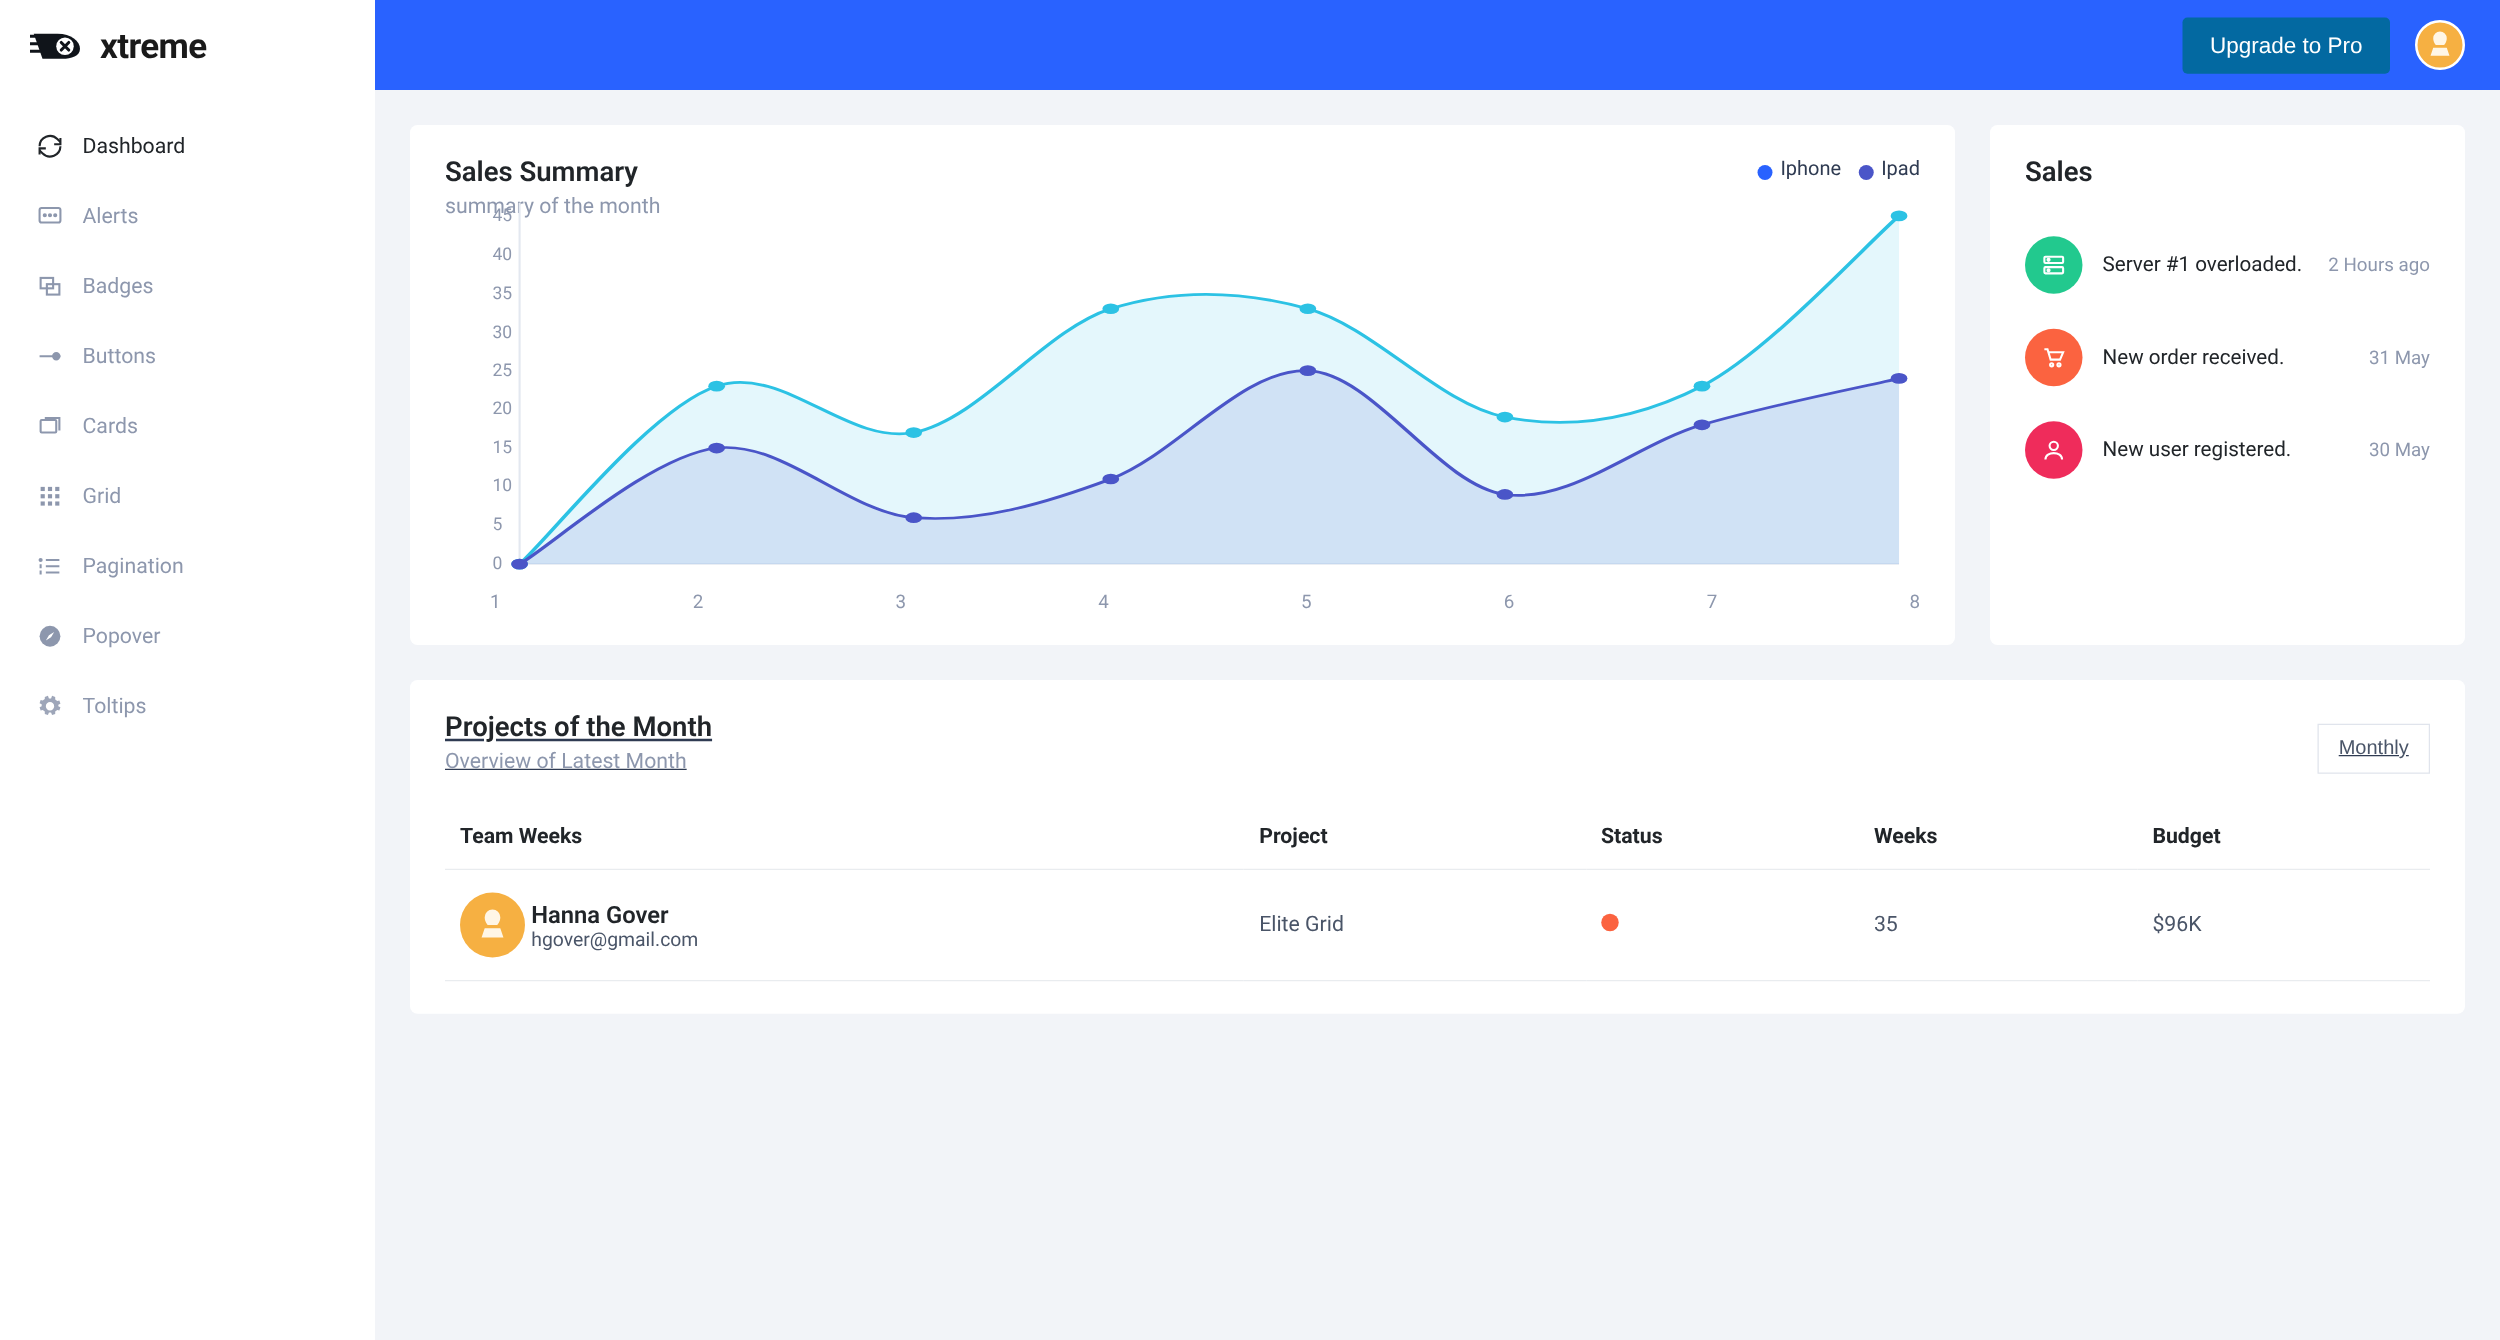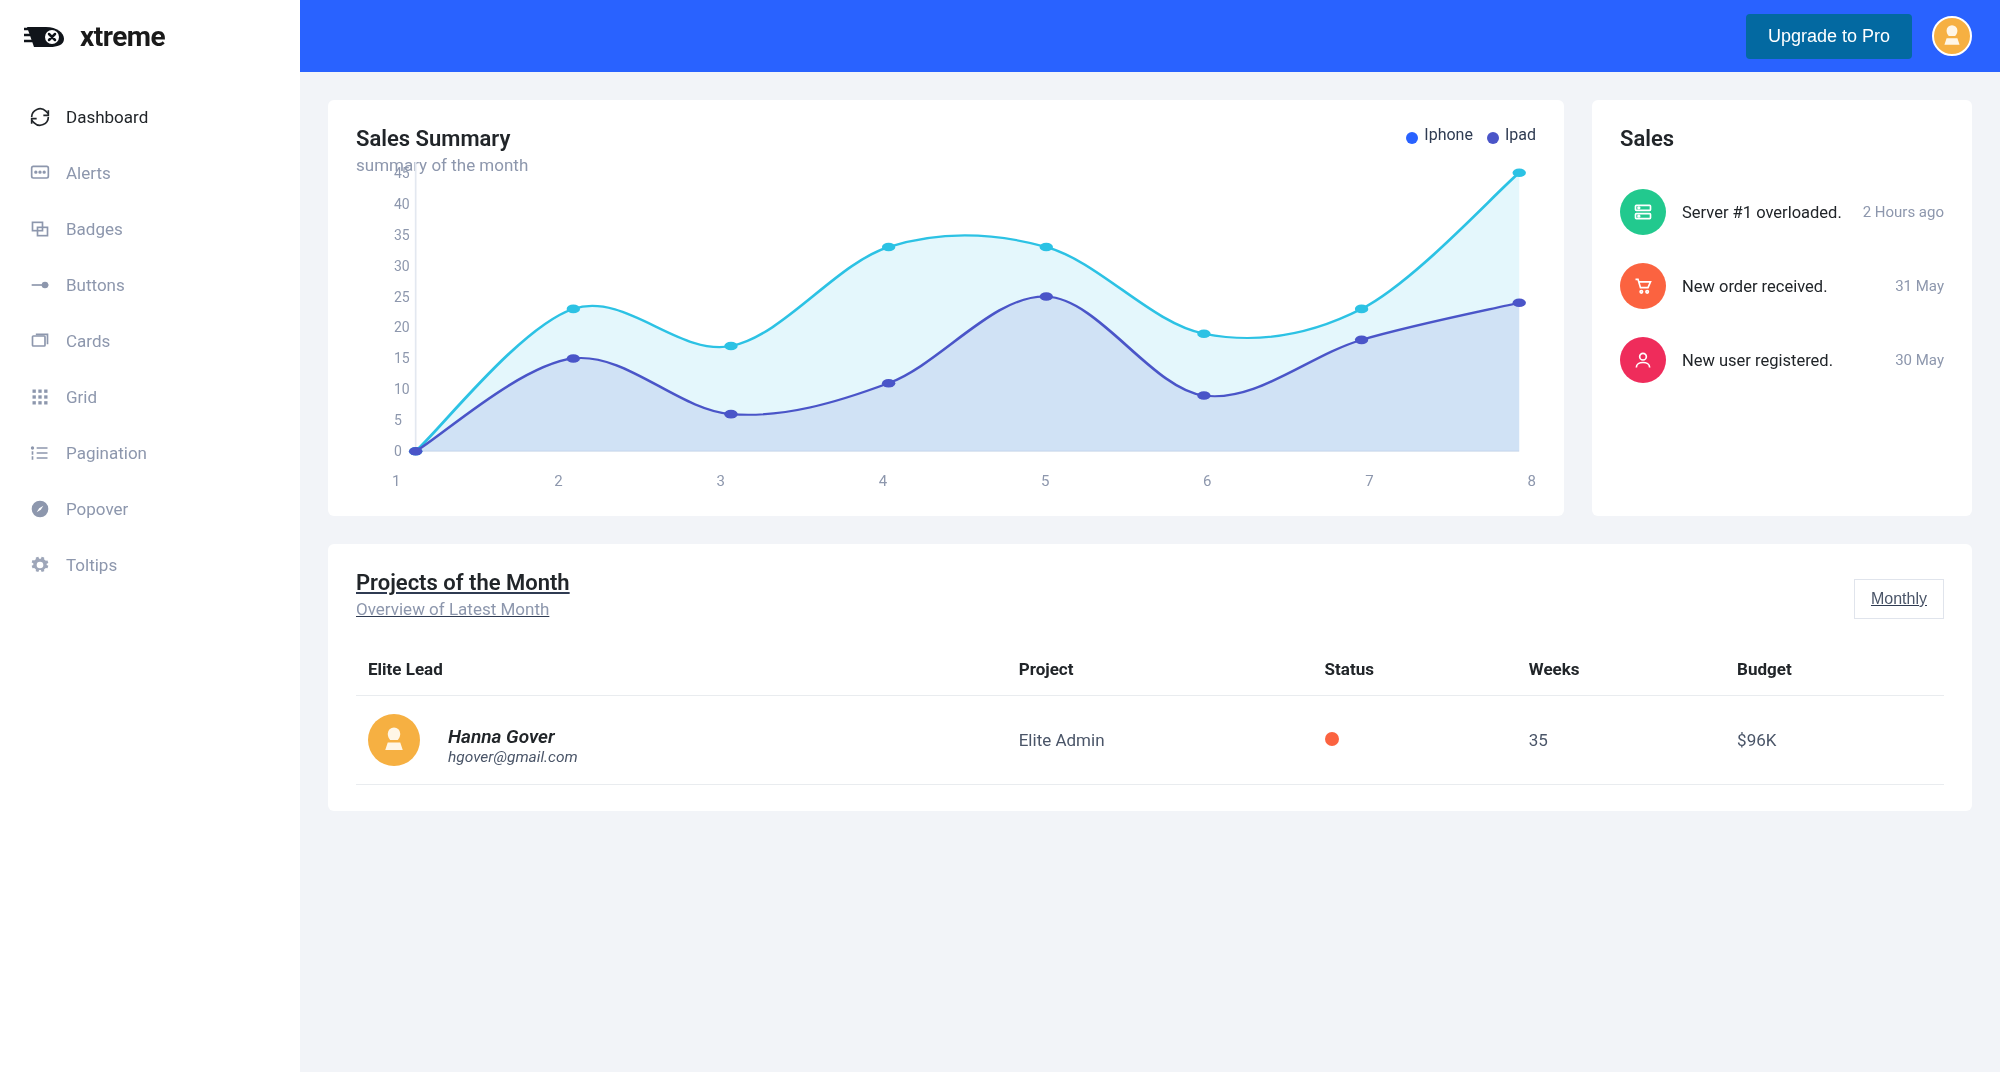--- a/index.html
+++ b/index.html
@@ -33,21 +33,21 @@
 .feed-item { display:flex; align-items:center; gap:16px; padding:14px 0; }
 .feed-icon { width:46px; height:46px; border-radius:50%; display:flex; align-items:center; justify-content:center; color:#fff; flex-shrink:0; }
 .feed-text { flex:1; font-size:16.5px; color:#212529; }
 .feed-time { font-size:15px; color:#8d97ad; white-space:nowrap; }
 .projects-card { }
 .projects-head { display:flex; justify-content:space-between; align-items:flex-end;text-decoration:underline; }
 .dropdown-btn { border:1px solid #e0e4ec; background:#fff; padding:10px 16px; font-size:16px; border-radius:0; cursor:pointer; color:#4a5568; }
 table { width:100%; border-collapse:collapse; margin-top:24px; }
 th { text-align:left; font-size:17px; font-weight:700; color:#212529; padding:16px 12px; border-bottom:1px solid #e9ecef; }
 td { font-size:17px; color:#4a5568; padding:18px 12px; border-bottom:1px solid #e9ecef; vertical-align:middle; }
-.lead-cell { display:flex; align-items:flex-end; gap:28px;font-style:italic; }
+.lead-cell { display:flex; align-items:center; gap:5px; }
 .lead-avatar { width:52px; height:52px; border-radius:50%; background:#f6b042; display:flex; align-items:center; justify-content:center; }
 .lead-name { font-size:19px; font-weight:600; color:#212529; }
 .lead-email { font-size:15.5px; color:#4a5568; }
 .status-dot { width:14px; height:14px; border-radius:50%; display:inline-block; }
 </style>
 </head>
 <body>
 
 <aside class="sidebar">
   <div class="logo">
@@ -277,21 +277,21 @@
     <div class="projects-head">
       <div>
         <div class="card-title">Projects of the Month</div>
         <div class="card-sub">Overview of Latest Month</div>
       </div>
       <button class="dropdown-btn">Monthly</button>
     </div>
     <table>
       <thead>
         <tr>
-          <th>Elite Lead</th>
+          <th>Team Weeks</th>
           <th>Project</th>
           <th>Status</th>
           <th>Weeks</th>
           <th>Budget</th>
         </tr>
       </thead>
       <tbody id="projects-body">
           <tr>
             <td>
               <div class="lead-cell">
@@ -299,21 +299,21 @@
                   <svg width="30" height="30" viewBox="0 0 24 24" fill="#fff6e6">
                     <path d="M12 2a5 5 0 015 5c0 3-2 5-2 5h-6s-2-2-2-5a5 5 0 015-5zM7 14h10l2 6H5z"></path>
                   </svg>
                 </span>
                 <div>
                   <div class="lead-name">Hanna Gover</div>
                   <div class="lead-email">hgover@gmail.com</div>
                 </div>
               </div>
             </td>
-            <td>Elite Admin</td>
+            <td>Elite Grid</td>
             <td><span class="status-dot" style="background:#fb6340"></span></td>
             <td>35</td>
             <td>$96K</td>
           </tr>
         </tbody>
     </table>
   </section>
 </main>
 
 </body></html>

